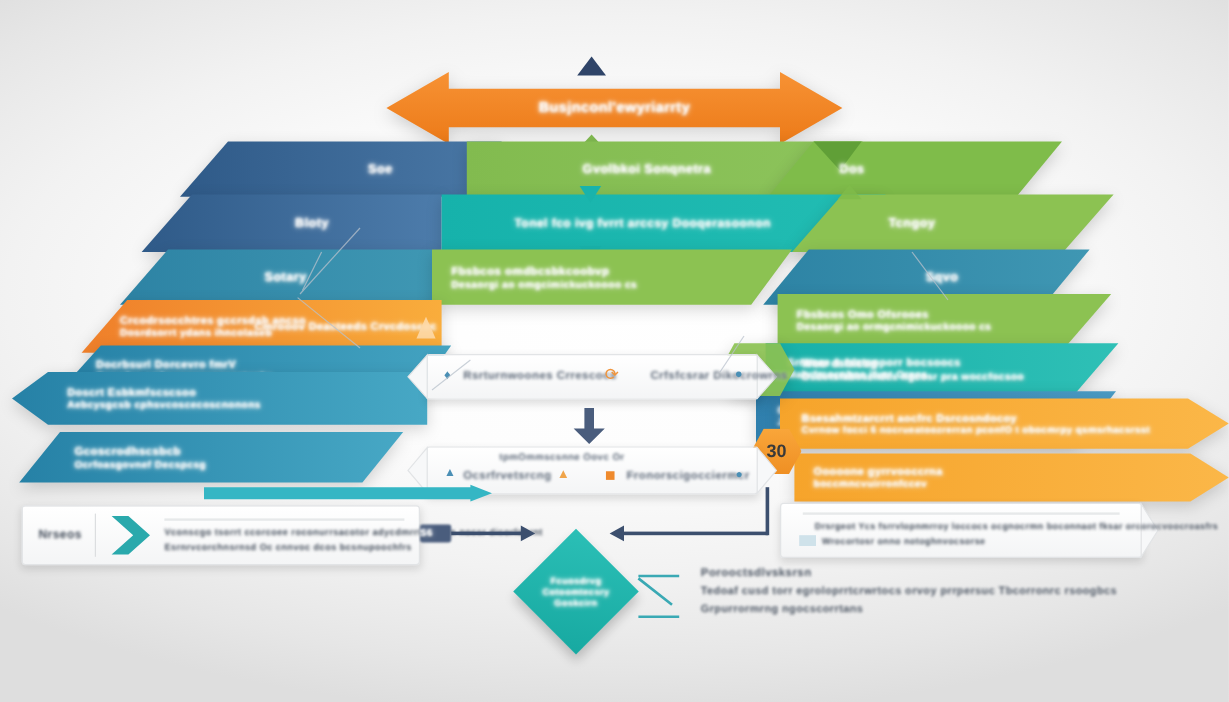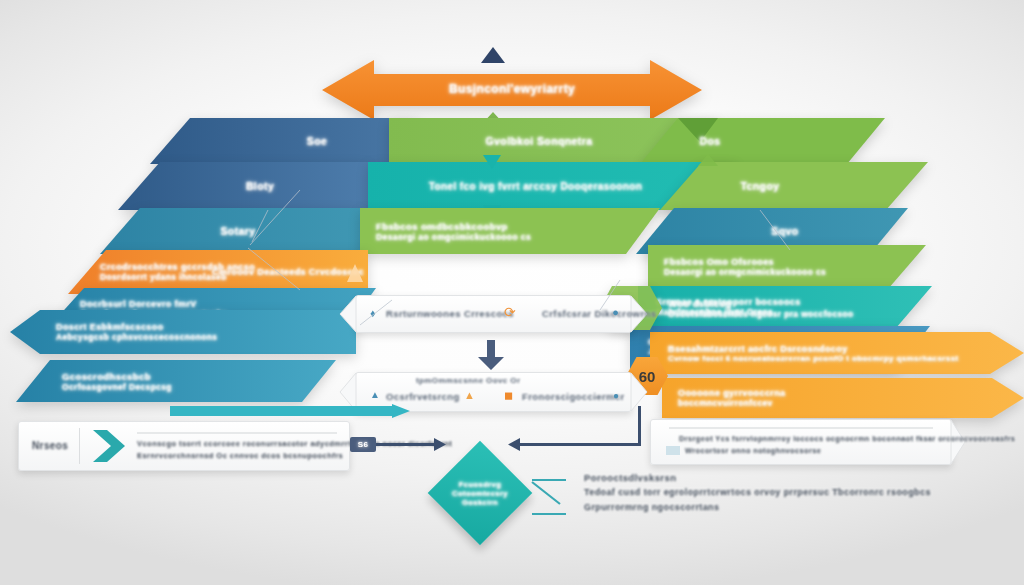--- a/index.html
+++ b/index.html
@@ -337,21 +337,21 @@
       </linearGradient>
       <polygon points="0,0 330,0 362,20 330,40 0,40" fill="url(#or8)"></polygon>
     </svg>
   </div>
   <div class="bandtxt" style="left:678px;top:378px;width:300px;height:40px;">
     <span class="blur" style="font-size:9px;font-weight:700;">Ooooone gyrrvooccrna</span>
     <span class="blur" style="font-size:8.4px;font-weight:600;">boccmncvuirronfccev</span>
   </div>
 
   <div class="hexbadge" style="left:626px;top:357px;">
-    <span>60</span>
+    <span>30</span>
   </div>
 
   <div class="band" style="left:600px;top:286px;">
     <svg width="62" height="44" viewBox="0 0 62 44">
       <polygon points="12,0 50,0 62,22 50,44 12,44 0,22" fill="#8cc252" opacity=".92"></polygon>
     </svg>
   </div>
   <div class="bandtxt" style="left:668px;top:286px;width:240px;height:44px;">
     <span class="blur" style="font-size:9.5px;font-weight:700;">Woo dsblcsg</span>
     <span class="blur" style="font-size:8.4px;font-weight:600;">Osdotsfabosrndcs ngcosr pra woccfocsoo</span>
@@ -415,21 +415,21 @@
         <polygon points="0,0 18,16 0,32 14,32 32,16 14,0" fill="#2aa9ac"></polygon>
       </svg>
     </span>
     <div style="position:absolute;left:118px;top:10px;width:200px;height:2px;background:#e7e9ea;"></div>
     <span class="blur dk2" style="position:absolute;left:118px;top:17px;font-size:7.6px;font-weight:600;">Vconscgo tsorrt ccorcoee roconurrsacotor adycdmrrtncosxn nocsr dicorfosrnt</span>
     <span class="blur dk2" style="position:absolute;left:118px;top:29px;font-size:7.6px;font-weight:600;">Esrnrvcorchnsrnsd Oc cnnvoc dcos bcsnupoochfrs</span>
   </div>
 
   <div style="position:absolute;left:350px;top:437px;width:26px;height:15px;
               background:#4a5d7d;border-radius:2px;display:flex;align-items:center;
-              justify-content:center;filter:blur(.7px);">
+              filter:blur(.7px);">
     <span class="blur" style="font-size:8px;font-weight:700;filter:none;">S6</span>
   </div>
   <div style="position:absolute;left:376px;top:443px;width:60px;height:3px;background:#3c4f6e;"></div>
   <div style="position:absolute;left:434px;top:438px;">
     <svg width="12" height="13" viewBox="0 0 12 13">
         <polygon points="0,0 12,6.5 0,13" fill="#3c4f6e"></polygon>
       </svg>
   </div>
 
   <div style="position:absolute;left:520px;top:443px;width:120px;height:3px;background:#3c4f6e;"></div>

